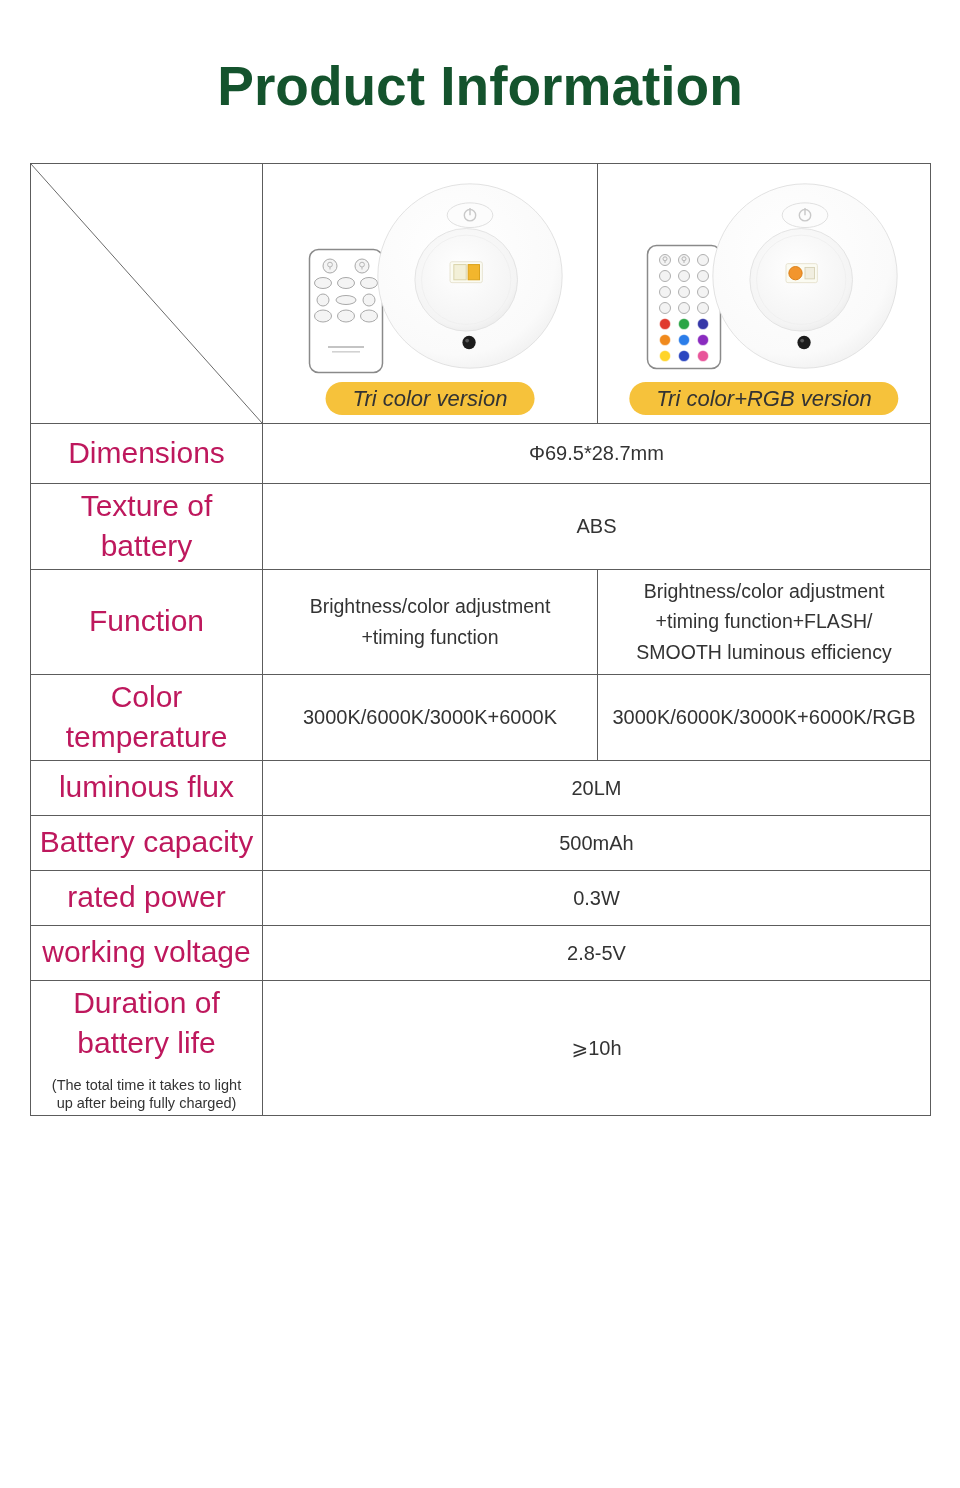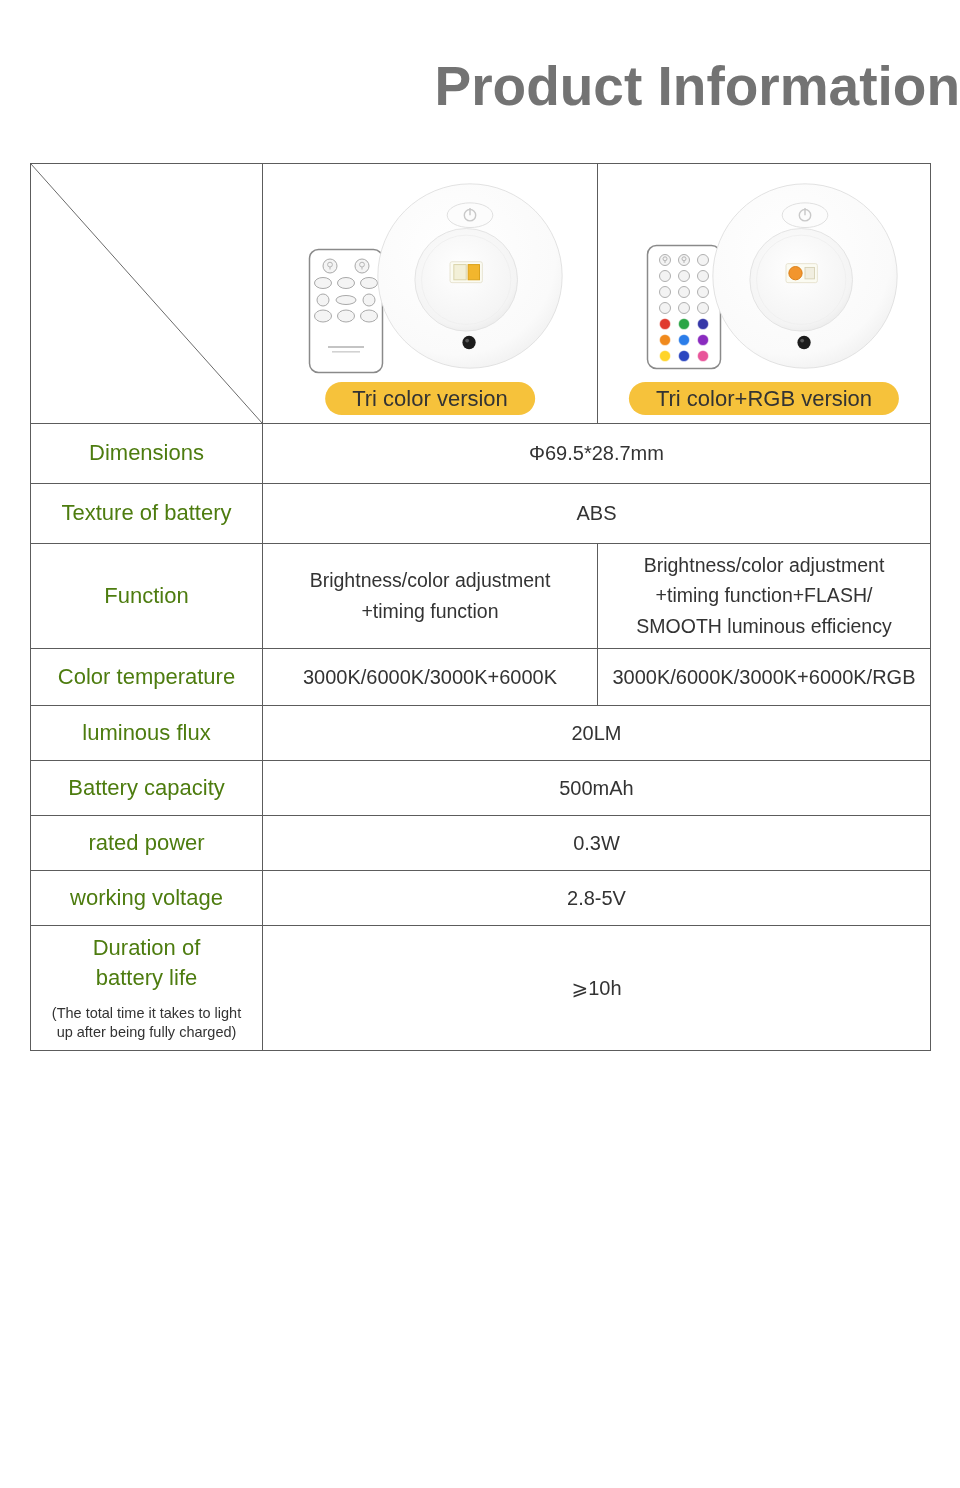--- a/index.html
+++ b/index.html
@@ -1,33 +1,33 @@
 <!DOCTYPE html>
 <html><head>
 <meta charset="utf-8">
 <style>
   html,body{margin:0;padding:0;background:#ffffff;}
   body{width:960px;min-height:1488px;font-family:"Liberation Sans","DejaVu Sans",sans-serif;color:#333;}
   .sheet{width:960px;position:relative;}
-  h1.title{margin:56px 0 0;text-align:right;font-size:55px;font-weight:700;color:#737373;letter-spacing:0px;line-height:1.1;}
+  h1.title{margin:56px 0 0;text-align:center;font-size:55px;font-weight:700;color:#14532d;letter-spacing:0px;line-height:1.1;}
   table.spec{border-collapse:collapse;table-layout:fixed;margin:46px 0 0 30px;width:900px;}
   table.spec td{border:1px solid #5c5c5c;text-align:center;vertical-align:middle;padding:2px 6px;box-sizing:border-box;}
   col.c-label{width:232px;}
   col.c-v1{width:335px;}
   col.c-v2{width:333px;}
-  .lbl{font-size:22px;color:#4d7c0f;white-space:pre-line;line-height:1.35;}
+  .lbl{font-size:30px;color:#be185d;white-space:pre-line;line-height:1.35;}
   .val{font-size:20px;color:#333;white-space:pre-line;line-height:1.5;}
   .val-multi{font-size:19.5px;line-height:1.55;}
   .note{display:block;font-size:14.5px;color:#333;white-space:pre-line;line-height:1.3;margin-top:12px;}
   .h60{height:60px;} .h57{height:57px;} .h55{height:55px;} .h58{height:58px;}
   .h85{height:85px;} .h90{height:90px;} .h105{height:105px;} .h125{height:125px;} .h107{height:107px;}
   .hdr-row td{height:260px;padding:0;}
   .diag-cell{position:relative;padding:0;}
   .diag-cell svg{position:absolute;left:0;top:0;width:100%;height:100%;display:block;}
-  .prod-cell{position:relative;}
+  .prod-cell{position:relative;font-style:italic;}
   .remote{position:absolute;width:76px;height:126px;}
   .remote.tri{left:45px;top:84px;}
   .remote.rgb{left:48px;top:80px;}
   .puck{position:absolute;left:112px;top:17px;width:190px;height:190px;}
   .badge{position:absolute;bottom:8px;left:50%;transform:translateX(-50%);background:#F6C23B;color:#333;
          border-radius:17px;height:33px;line-height:33px;padding:0 27px;font-size:22px;white-space:nowrap;}
 </style>
 </head>
 <body>
 

